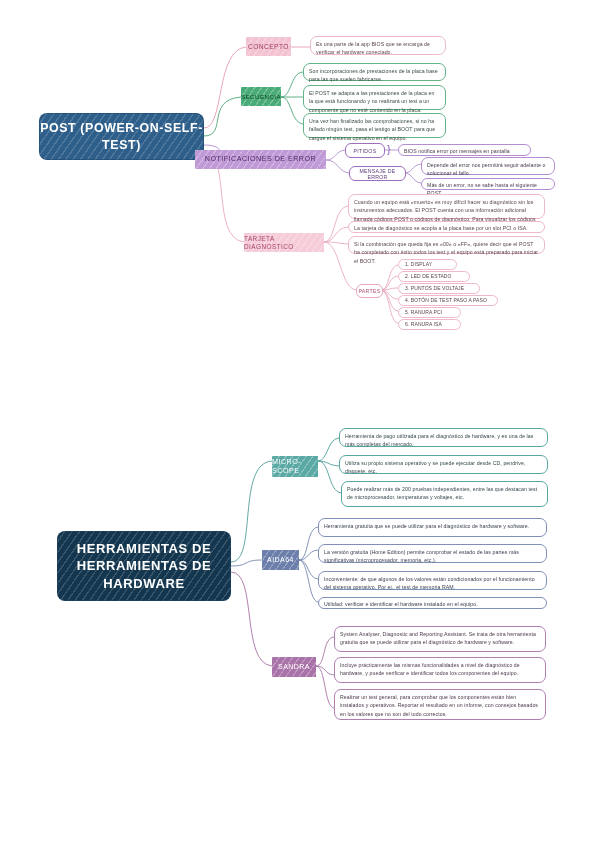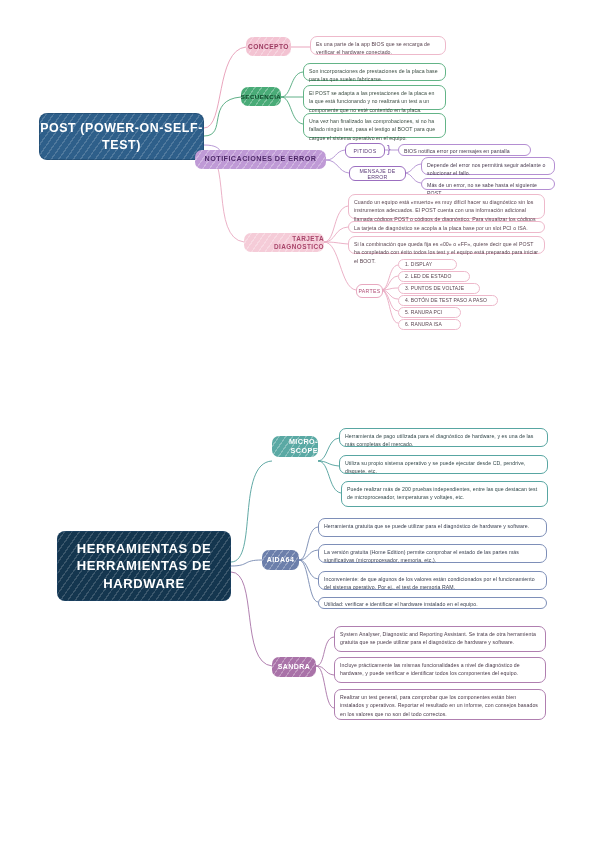--- a/index.html
+++ b/index.html
@@ -20,22 +20,22 @@
     color:#ffffff;display:flex;align-items:center;justify-content:center;
     text-align:center;letter-spacing:.6px;line-height:1.35;
     box-shadow:0 0 0 1px rgba(30,70,105,.55) inset;
   }
   #root-post{left:39px;top:113px;width:165px;height:47px;font-size:12.4px;font-weight:600;}
   #root-herr{left:57px;top:531px;width:174px;height:70px;font-size:13px;font-weight:600;
     background-color:#14364f;}
 
   
   .pill{
-    position:absolute;border-radius:7px;display:flex;align-items:center;justify-content:center;
-    text-align:right;line-height:1.2;letter-spacing:.45px;font-weight:700;
+    position:absolute;border-radius:0;display:flex;align-items:center;justify-content:center;
+    text-align:left;line-height:1.2;letter-spacing:.45px;font-weight:400;
     background-image:repeating-linear-gradient(125deg,
         rgba(255,255,255,.28) 0px, rgba(255,255,255,.28) 1.2px,
         rgba(255,255,255,0) 1.2px, rgba(255,255,255,0) 5.5px);
   }
   .pill.pink {background-color:#f3c3d2;color:#9c3b61;}
   .pill.green{background-color:#49ab77;color:#11492c;}
   .pill.purple{background-color:#bf9ad6;color:#4e2a68;}
   .pill.pink2{background-color:#f5ccd8;color:#a8456a;}
   .pill.teal {background-color:#5aa9a4;color:#fdfdfd;}
   .pill.slate{background-color:#6c7fab;color:#ffffff;}
@@ -151,21 +151,21 @@
   <div class="subpill pinkline" style="left:356px;top:284px;width:25px;height:12px;">PARTES</div>
   <div class="leaf pink numitem" style="left:398px;top:259px;width:59px;height:11px;">1. DISPLAY</div>
   <div class="leaf pink numitem" style="left:398px;top:271px;width:72px;height:11px;">2. LED DE ESTADO</div>
   <div class="leaf pink numitem" style="left:398px;top:283px;width:82px;height:11px;">3. PUNTOS DE VOLTAJE</div>
   <div class="leaf pink numitem" style="left:398px;top:295px;width:100px;height:11px;">4. BOTÓN DE TEST PASO A PASO</div>
   <div class="leaf pink numitem" style="left:398px;top:307px;width:63px;height:11px;">5. RANURA PCI</div>
   <div class="leaf pink numitem" style="left:398px;top:319px;width:63px;height:11px;">6. RANURA ISA</div>
 
   <div class="root" id="root-herr">HERRAMIENTAS DE HERRAMIENTAS DE HARDWARE</div>
 
-  <div class="pill teal" style="left:272px;top:436px;width:46px;height:21px;font-size:7.2px;">MICRO-SCOPE</div>
+  <div class="pill teal" style="left:272px;top:456px;width:46px;height:21px;font-size:7.2px;">MICRO-SCOPE</div>
   <div class="leaf teal" style="left:339px;top:428px;width:209px;height:19px;">Herramienta de pago utilizada para el diagnóstico de hardware, y es una de las más completas del mercado.</div>
   <div class="leaf teal" style="left:339px;top:455px;width:209px;height:19px;">Utiliza su propio sistema operativo y se puede ejecutar desde CD, pendrive, disquete, etc.</div>
   <div class="leaf teal" style="left:341px;top:481px;width:207px;height:26px;">Puede realizar más de 200 pruebas independientes, entre las que destacan test de microprocesador, temperaturas y voltajes, etc.</div>
 
   <div class="pill slate" style="left:262px;top:550px;width:37px;height:20px;font-size:7px;">AIDA64</div>
   <div class="leaf slate" style="left:318px;top:518px;width:229px;height:19px;">Herramienta gratuita que se puede utilizar para el diagnóstico de hardware y software.</div>
   <div class="leaf slate" style="left:318px;top:544px;width:229px;height:19px;">La versión gratuita (Home Edition) permite comprobar el estado de las partes más significativas (microprocesador, memoria, etc.).</div>
   <div class="leaf slate" style="left:318px;top:571px;width:229px;height:19px;">Inconveniente: de que algunos de los valores están condicionados por el funcionamiento del sistema operativo. Por ej., el test de memoria RAM.</div>
   <div class="leaf slate" style="left:318px;top:597px;width:229px;height:12px;padding-top:2px;">Utilidad: verificar e identificar el hardware instalado en el equipo.</div>
 

